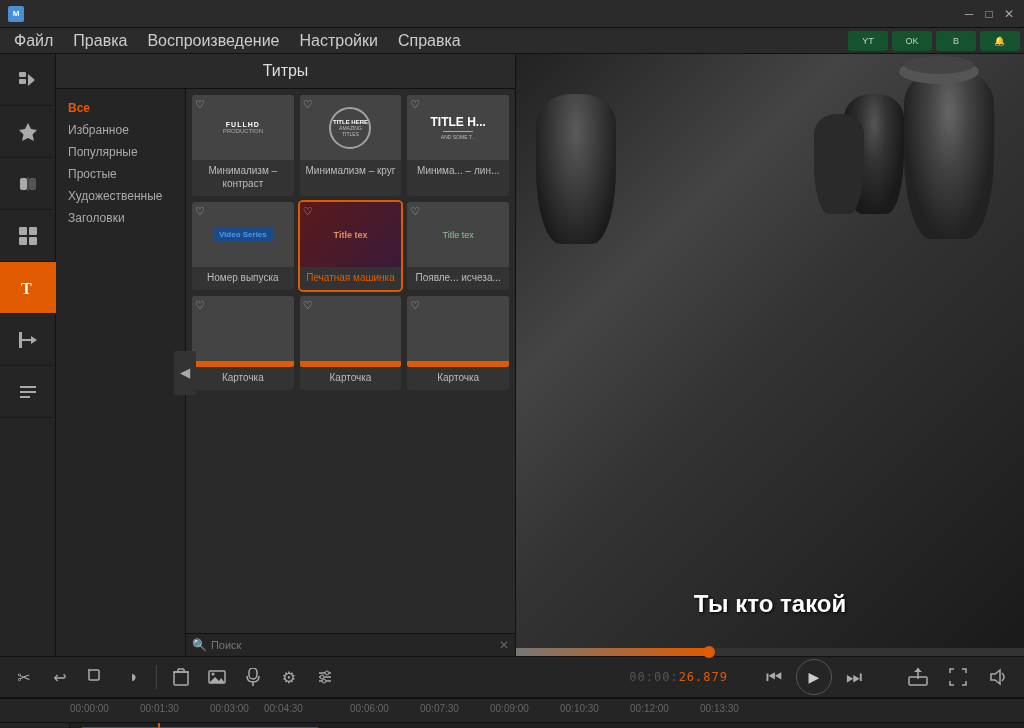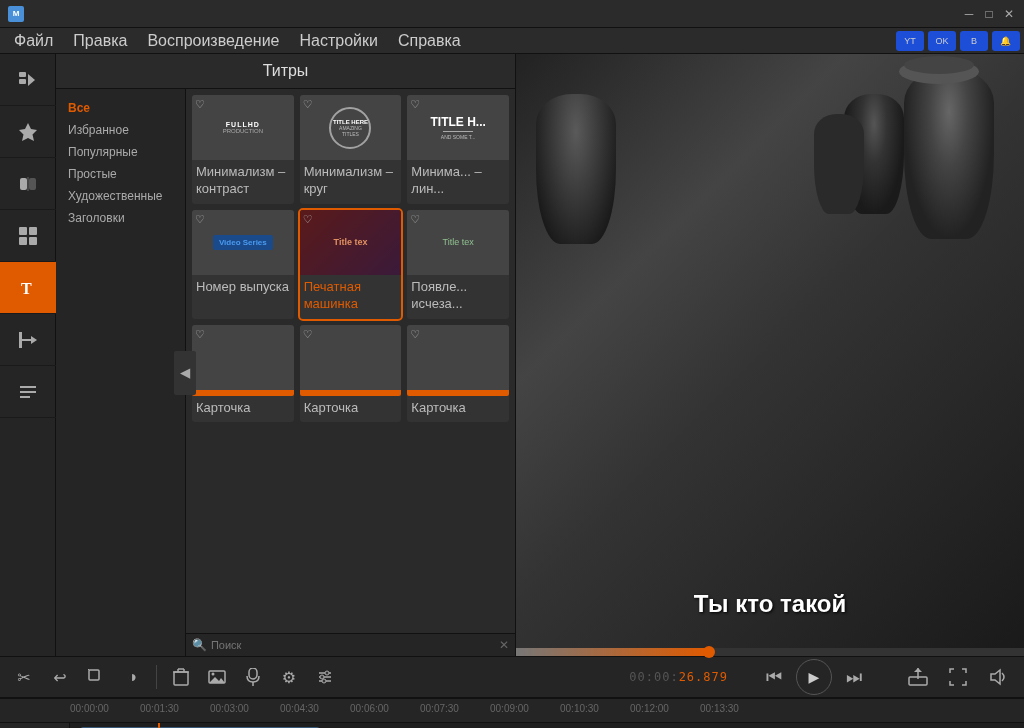--- a/index.html
+++ b/index.html
@@ -10,21 +10,21 @@
     #titlebar .win-controls { display: flex; gap: 6px; }
     #titlebar .win-btn { width: 14px; height: 14px; border: none; background: none; color: #aaa; cursor: pointer; font-size: 12px; display: flex; align-items: center; justify-content: center; }
     #titlebar .logo { display: flex; align-items: center; gap: 4px; }
     #titlebar .logo-icon { width: 16px; height: 16px; background: #4a90d9; border-radius: 2px; display: flex; align-items: center; justify-content: center; font-size: 8px; color: white; font-weight: bold; }
 
     
     #menubar { height: 26px; background: #2b2b2b; display: flex; align-items: center; padding: 0 4px; border-bottom: 1px solid #111; justify-content: space-between; }
     #menubar .menu-items { display: flex; }
     #menubar .menu-item { padding: 3px 10px; font-size: 16px; color: #ccc; cursor: pointer; }
     #menubar .social-icons { display: flex; gap: 4px; align-items: center; }
-    #menubar .social-icon { width: 28px; height: 20px; background: #1d4ed8; border-radius: 3px; display: flex; align-items: center; justify-content: center; font-size: 9px; color: #ccc; cursor: pointer; }
+    #menubar .social-icon { width: 40px; height: 20px; background: #14532d; border-radius: 3px; display: flex; align-items: center; justify-content: center; font-size: 9px; color: #ccc; cursor: pointer; }
 
     
     #main { display: flex; height: calc(728px - 28px - 26px - 42px - 30px); }
 
     
     #left-toolbar { width: 56px; background: #252525; display: flex; flex-direction: column; border-right: 1px solid #111; }
     .tool-btn { width: 56px; height: 52px; display: flex; align-items: center; justify-content: center; cursor: pointer; border-bottom: 1px solid #1a1a1a; }
     .tool-btn.active { background: #e05a00; }
     .tool-btn svg { fill: #ccc; }
     .tool-btn.active svg { fill: white; }
@@ -33,21 +33,21 @@
     #media-panel { width: 460px; background: #2a2a2a; border-right: 1px solid #111; display: flex; flex-direction: column; }
     #media-panel .panel-header { text-align: center; padding: 8px; font-size: 16px; color: #ddd; border-bottom: 1px solid #111; }
     #media-panel .panel-content { display: flex; flex: 1; overflow: hidden; }
     #media-panel .categories { width: 130px; padding: 8px 0; background: #252525; border-right: 1px solid #111; }
     .cat-item { padding: 4px 12px; font-size: 12px; color: #aaa; cursor: pointer; }
     .cat-item.active { color: #e05a00; font-weight: bold; }
     #media-panel .items-grid { flex: 1; overflow-y: auto; padding: 6px; display: grid; grid-template-columns: repeat(3, 1fr); gap: 6px; align-content: start; }
     .title-card { background: #333; border-radius: 3px; cursor: pointer; position: relative; }
     .title-card .thumb { width: 100%; height: 65px; background: #444; border-radius: 3px 3px 0 0; overflow: hidden; display: flex; align-items: center; justify-content: center; font-size: 9px; color: #888; position: relative; }
     .title-card .fav-btn { position: absolute; top: 3px; left: 3px; color: #aaa; font-size: 11px; cursor: pointer; }
-    .title-card .card-label { padding: 4px 4px 6px; font-size: 13px; color: #bbb; line-height: 1.3; }
+    .title-card .card-label { padding: 4px 4px 6px; font-size: 10px; color: #bbb; text-align: center; line-height: 1.3; }
     .card-label.orange { color: #e05a00; border-radius: 10px; }
 
     
     #preview { flex: 1; background: #111; display: flex; flex-direction: column; }
     #preview-video { flex: 1; background: #3b82f6; position: relative; display: flex; align-items: center; justify-content: center; overflow: hidden; }
     #preview-video .video-frame { width: 100%; height: 100%; background: #1a1a1a; position: relative; display: flex; align-items: flex-end; justify-content: center; overflow: hidden; }
     #preview-video .subtitle { position: absolute; bottom: 30px; left: 50%; transform: translateX(-50%); font-size: 24px; color: white; text-shadow: 1px 1px 3px black; white-space: nowrap; font-weight: bold; }
     #preview-progress { height: 8px; background: #333; position: relative; margin: 0; }
     #preview-progress .prog-filled { height: 100%; background: linear-gradient(to right, #777, #e05a00); width: 38%; }
     #preview-progress .prog-thumb { width: 12px; height: 12px; background: #e05a00; border-radius: 50%; position: absolute; top: -2px; left: calc(38% - 6px); }
@@ -389,21 +389,21 @@
         <path d="M13,5 Q17,9 13,13" fill="none" stroke="#aaa" stroke-width="1.5"></path>
       </svg>
   </button>
 </div>
 
 <div id="timeline">
   <div id="timeline-ruler">
     <span class="ruler-mark" style="left:70px;">00:00:00</span>
     <span class="ruler-mark" style="left:140px;">00:01:30</span>
     <span class="ruler-mark" style="left:210px;">00:03:00</span>
-    <span class="ruler-mark" style="left:280px;">00:04:30</span>
+    <span class="ruler-mark" style="left:264px;">00:04:30</span>
     <span class="ruler-mark" style="left:350px;">00:06:00</span>
     <span class="ruler-mark" style="left:420px;">00:07:30</span>
     <span class="ruler-mark" style="left:490px;">00:09:00</span>
     <span class="ruler-mark" style="left:560px;">00:10:30</span>
     <span class="ruler-mark" style="left:630px;">00:12:00</span>
     <span class="ruler-mark" style="left:700px;">00:13:30</span>
   </div>
 
   <div id="timeline-tracks">
     <div id="track-controls">

